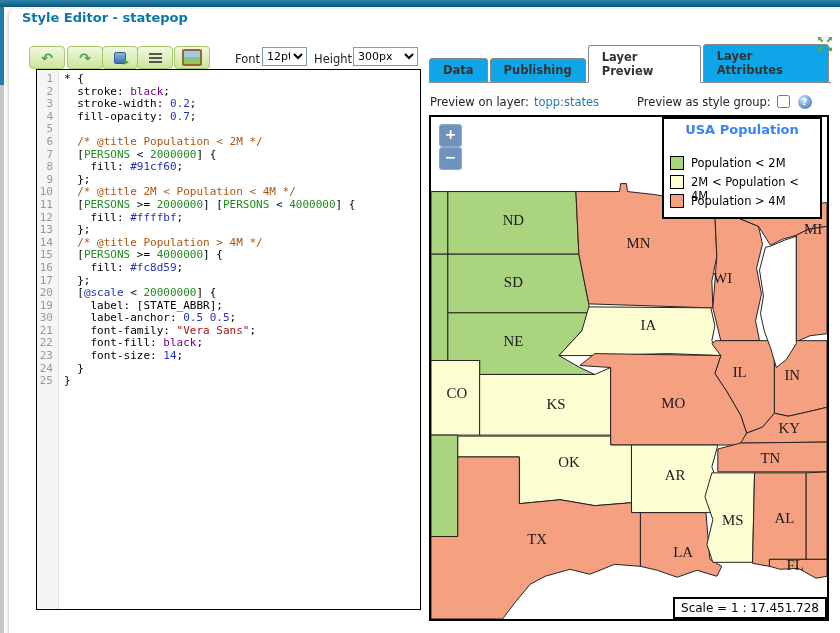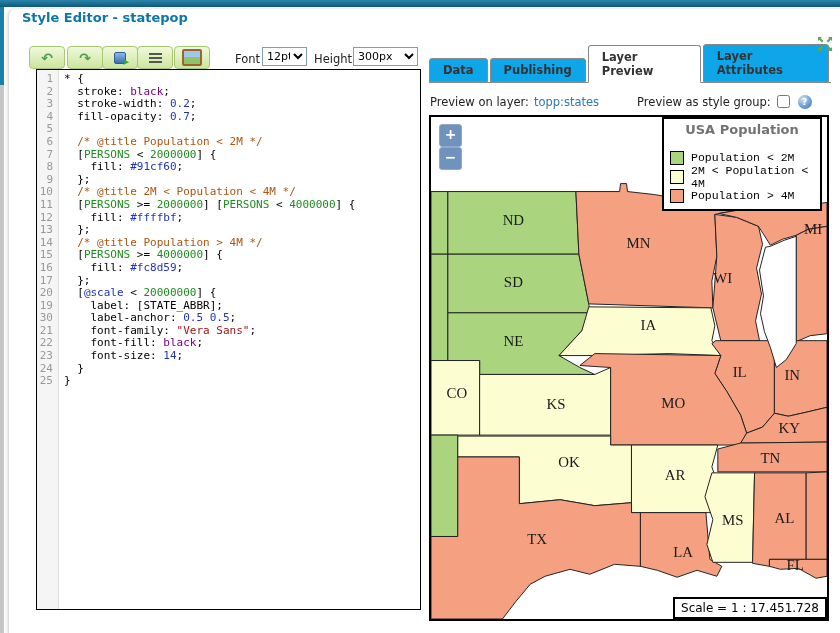--- a/index.html
+++ b/index.html
@@ -50,22 +50,22 @@
   #expand-icon{left:817px;top:36px;width:16px;height:16px;cursor:pointer;}
   
   #map-box{left:429px;top:115px;width:396px;height:502px;border:2px solid #000;background:#fff;}
   #map-canvas{position:absolute;left:0;top:0;width:396px;height:502px;}
   .zoom-btn{position:absolute;left:8px;width:21px;height:21px;background:#6f93bd;border:1px solid #8fa9c9;
     border-radius:3px;color:#fff;font-weight:bold;font-size:14px;text-align:center;line-height:19px;cursor:pointer;z-index:5;}
   #zoom-in-button{top:7px;}
   #zoom-out-button{top:30px;}
   #legend{position:absolute;left:231px;top:0px;width:148px;background:#fff;border:2px solid #000;
     padding:3px 4px 4px 4px;z-index:4;}
-  #legend-title{font-size:13px;font-weight:bold;text-align:center;margin-bottom:11px;color:#737373;}
-  .legend-row{display:flex;align-items:center;height:19px;font-size:11.5px;color:#000;font-family:Liberation Mono, monospace;}
+  #legend-title{font-size:13px;font-weight:bold;text-align:center;margin-bottom:19px;color:#3b82f6;}
+  .legend-row{display:flex;height:19px;font-size:11.5px;color:#000;}
   .legend-swatch{width:12px;height:12px;border:1px solid #000;margin:0 7px 0 2px;flex:none;}
   #scale-box{position:absolute;right:0;bottom:0;background:#fff;border:2px solid #000;
     padding:2px 6px;font-size:12px;color:#000;z-index:4;}
   svg text.st-label{font-family:"Liberation Serif","DejaVu Serif",serif;font-size:15px;fill:#1a1a1a;text-anchor:middle;}
 </style>
 </head>
 <body>
 
 <div id="topbar" class="abs"></div>
 <div id="left-strip-teal" class="abs"></div>

